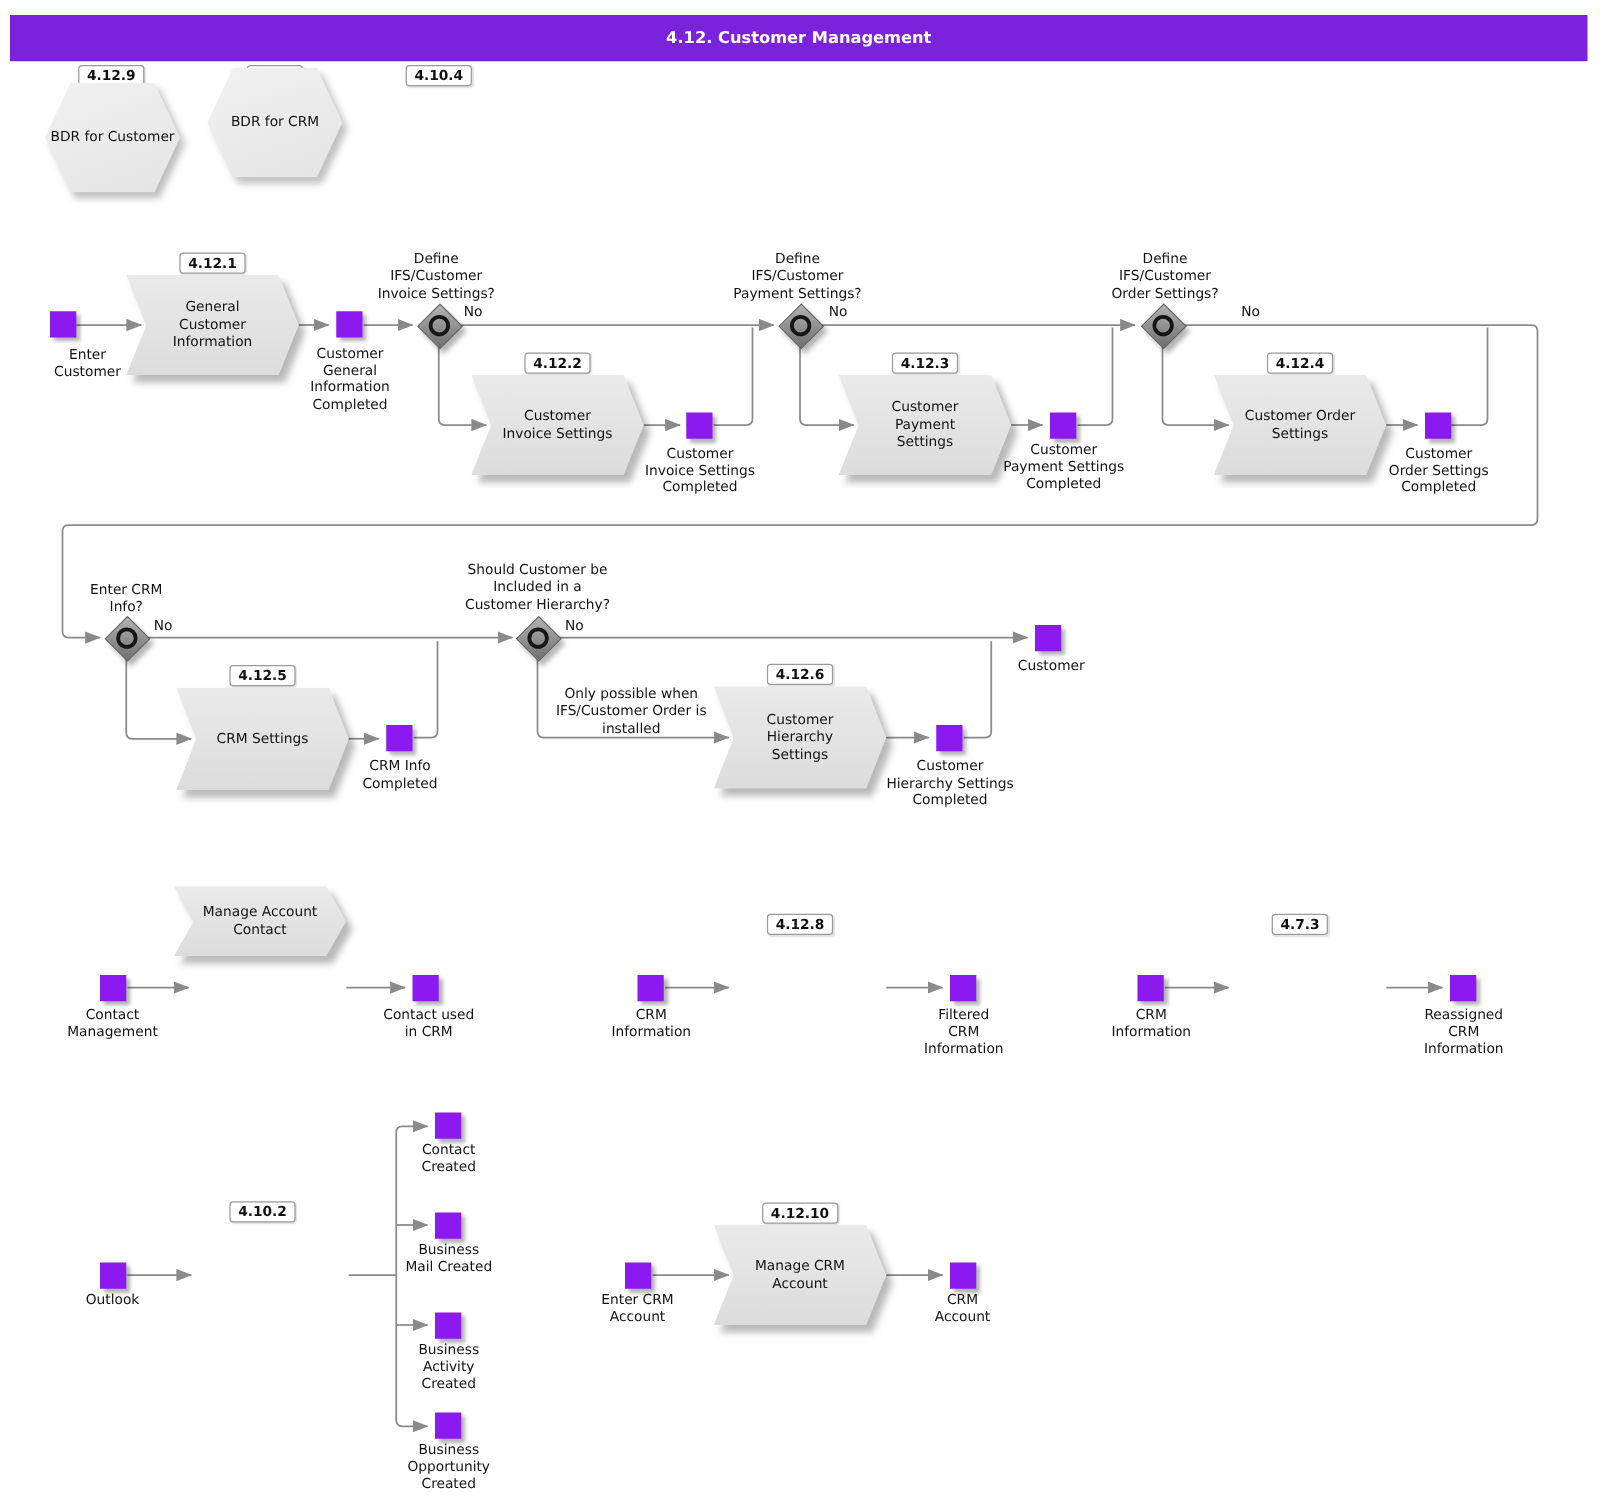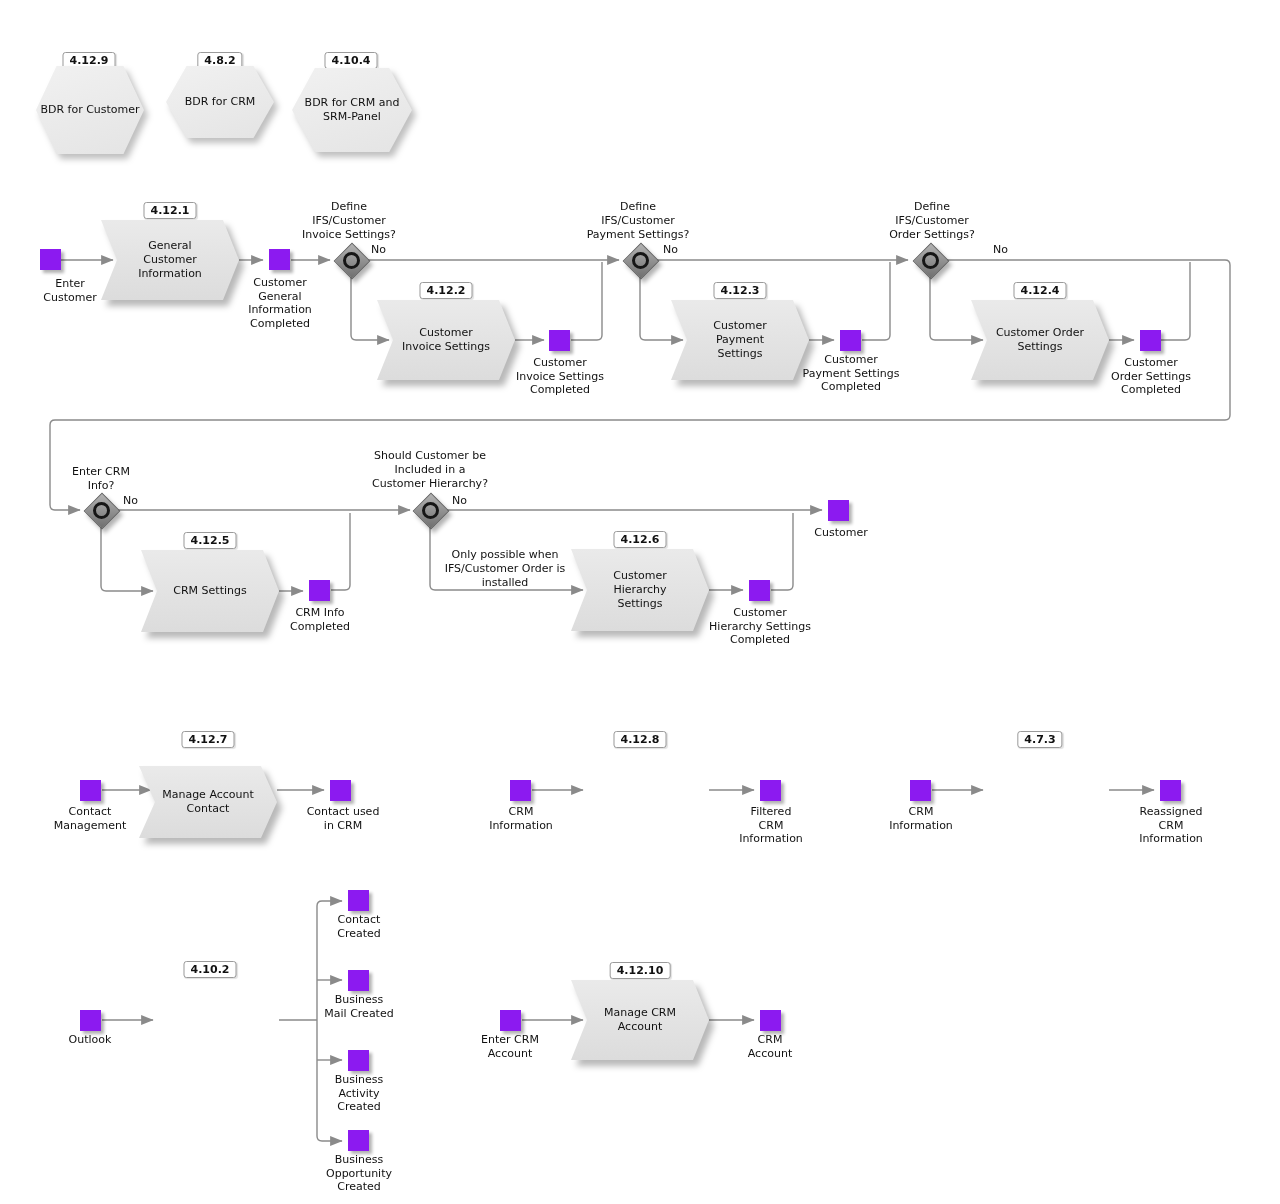--- a/index.html
+++ b/index.html
@@ -80,33 +80,30 @@
       <path d="M279,1020 H317"></path>
       <path d="M317,1020 V906 Q317,901 322,901 H342" marker-end="url(#arr)"></path>
       <path d="M317,980 H342" marker-end="url(#arr)"></path>
       <path d="M317,1060 H342" marker-end="url(#arr)"></path>
       <path d="M317,1020 V1136 Q317,1141 322,1141 H342" marker-end="url(#arr)"></path>
       <path d="M522,1020 H583" marker-end="url(#arr)"></path>
       <path d="M709,1020 H754" marker-end="url(#arr)"></path>
     </g>
   </svg>
 
+  <div class="titlebar">4.12. Customer Management</div>
 
   <span class="badge" style="left:89px;top:52px;">4.12.9</span>
   <span class="badge" style="left:220px;top:52px;">4.8.2</span>
   <span class="badge" style="left:351px;top:52px;">4.10.4</span>
   <div class="hexw" style="left:36px;top:66px;width:108px;height:88px;">
     <div class="hex">BDR for Customer</div>
   </div>
-  <div class="hexw" style="left:166px;top:66px;width:108px;height:72px;">
+  <div class="hexw" style="left:166px;top:54px;width:108px;height:88px;">
     <div class="hex">BDR for CRM</div>
-  </div>
-  <div class="hexw" style="left:292px;top:68px;width:120px;height:84px;">
-    <div class="hex">BDR for CRM and
-SRM-Panel</div>
   </div>
 
   <div class="event" style="left:40px;top:249px;"></div>
   <div class="lbl" style="left:50px;top:277px;margin-left:20px;">Enter
 Customer</div>
 
   <span class="badge" style="left:170px;top:202px;">4.12.1</span>
   <div class="procw" style="left:101px;top:220px;width:138px;height:80px;">
     <div class="proc">General
 Customer
@@ -217,21 +214,21 @@
 Hierarchy Settings
 Completed</div>
 
   <div class="event" style="left:828px;top:500px;"></div>
   <div class="lbl" style="left:841px;top:526px;">Customer</div>
 
   <div class="event" style="left:80px;top:780px;"></div>
   <div class="lbl" style="left:90px;top:805px;">Contact
 Management</div>
   <span class="badge" style="left:208px;top:731px;">4.12.7</span>
-  <div class="procw" style="left:139px;top:766px;width:138px;height:72px;">
+  <div class="procw" style="left:139px;top:709px;width:138px;height:56px;">
     <div class="proc">Manage Account
 Contact</div>
   </div>
   <div class="event" style="left:330px;top:780px;"></div>
   <div class="lbl" style="left:343px;top:805px;">Contact used
 in CRM</div>
 
   <div class="event" style="left:510px;top:780px;"></div>
   <div class="lbl" style="left:521px;top:805px;">CRM
 Information</div>

